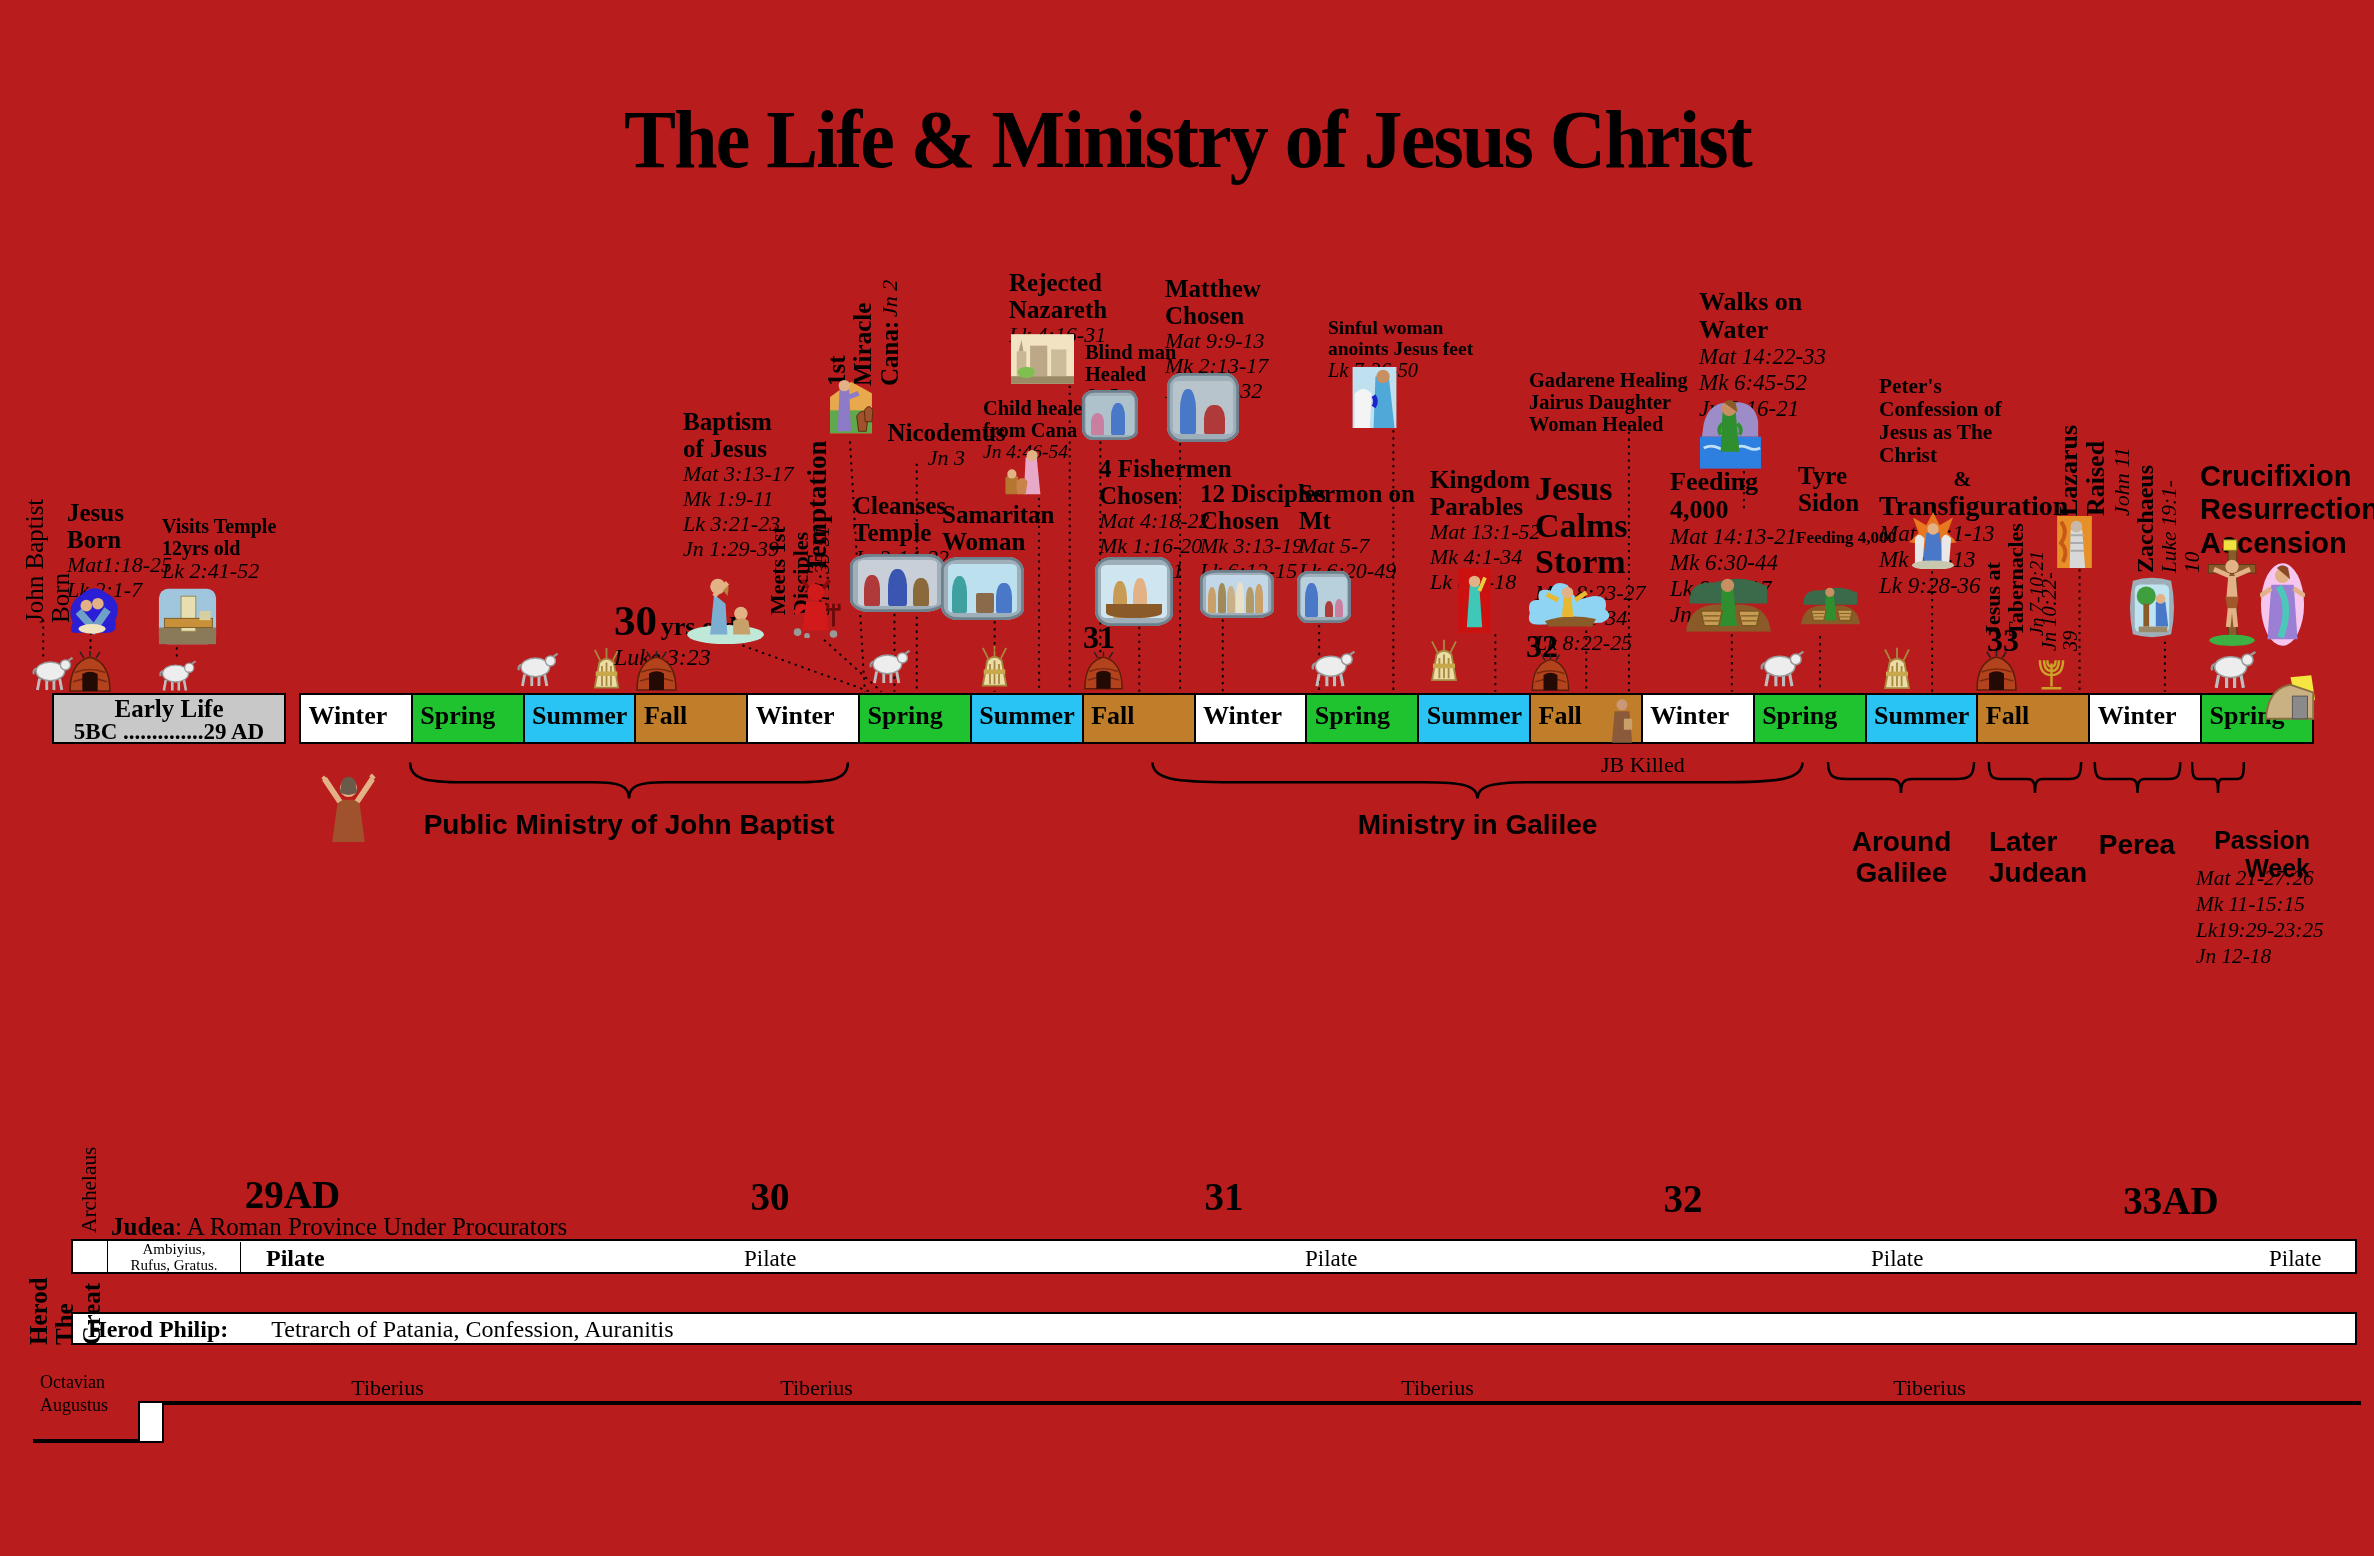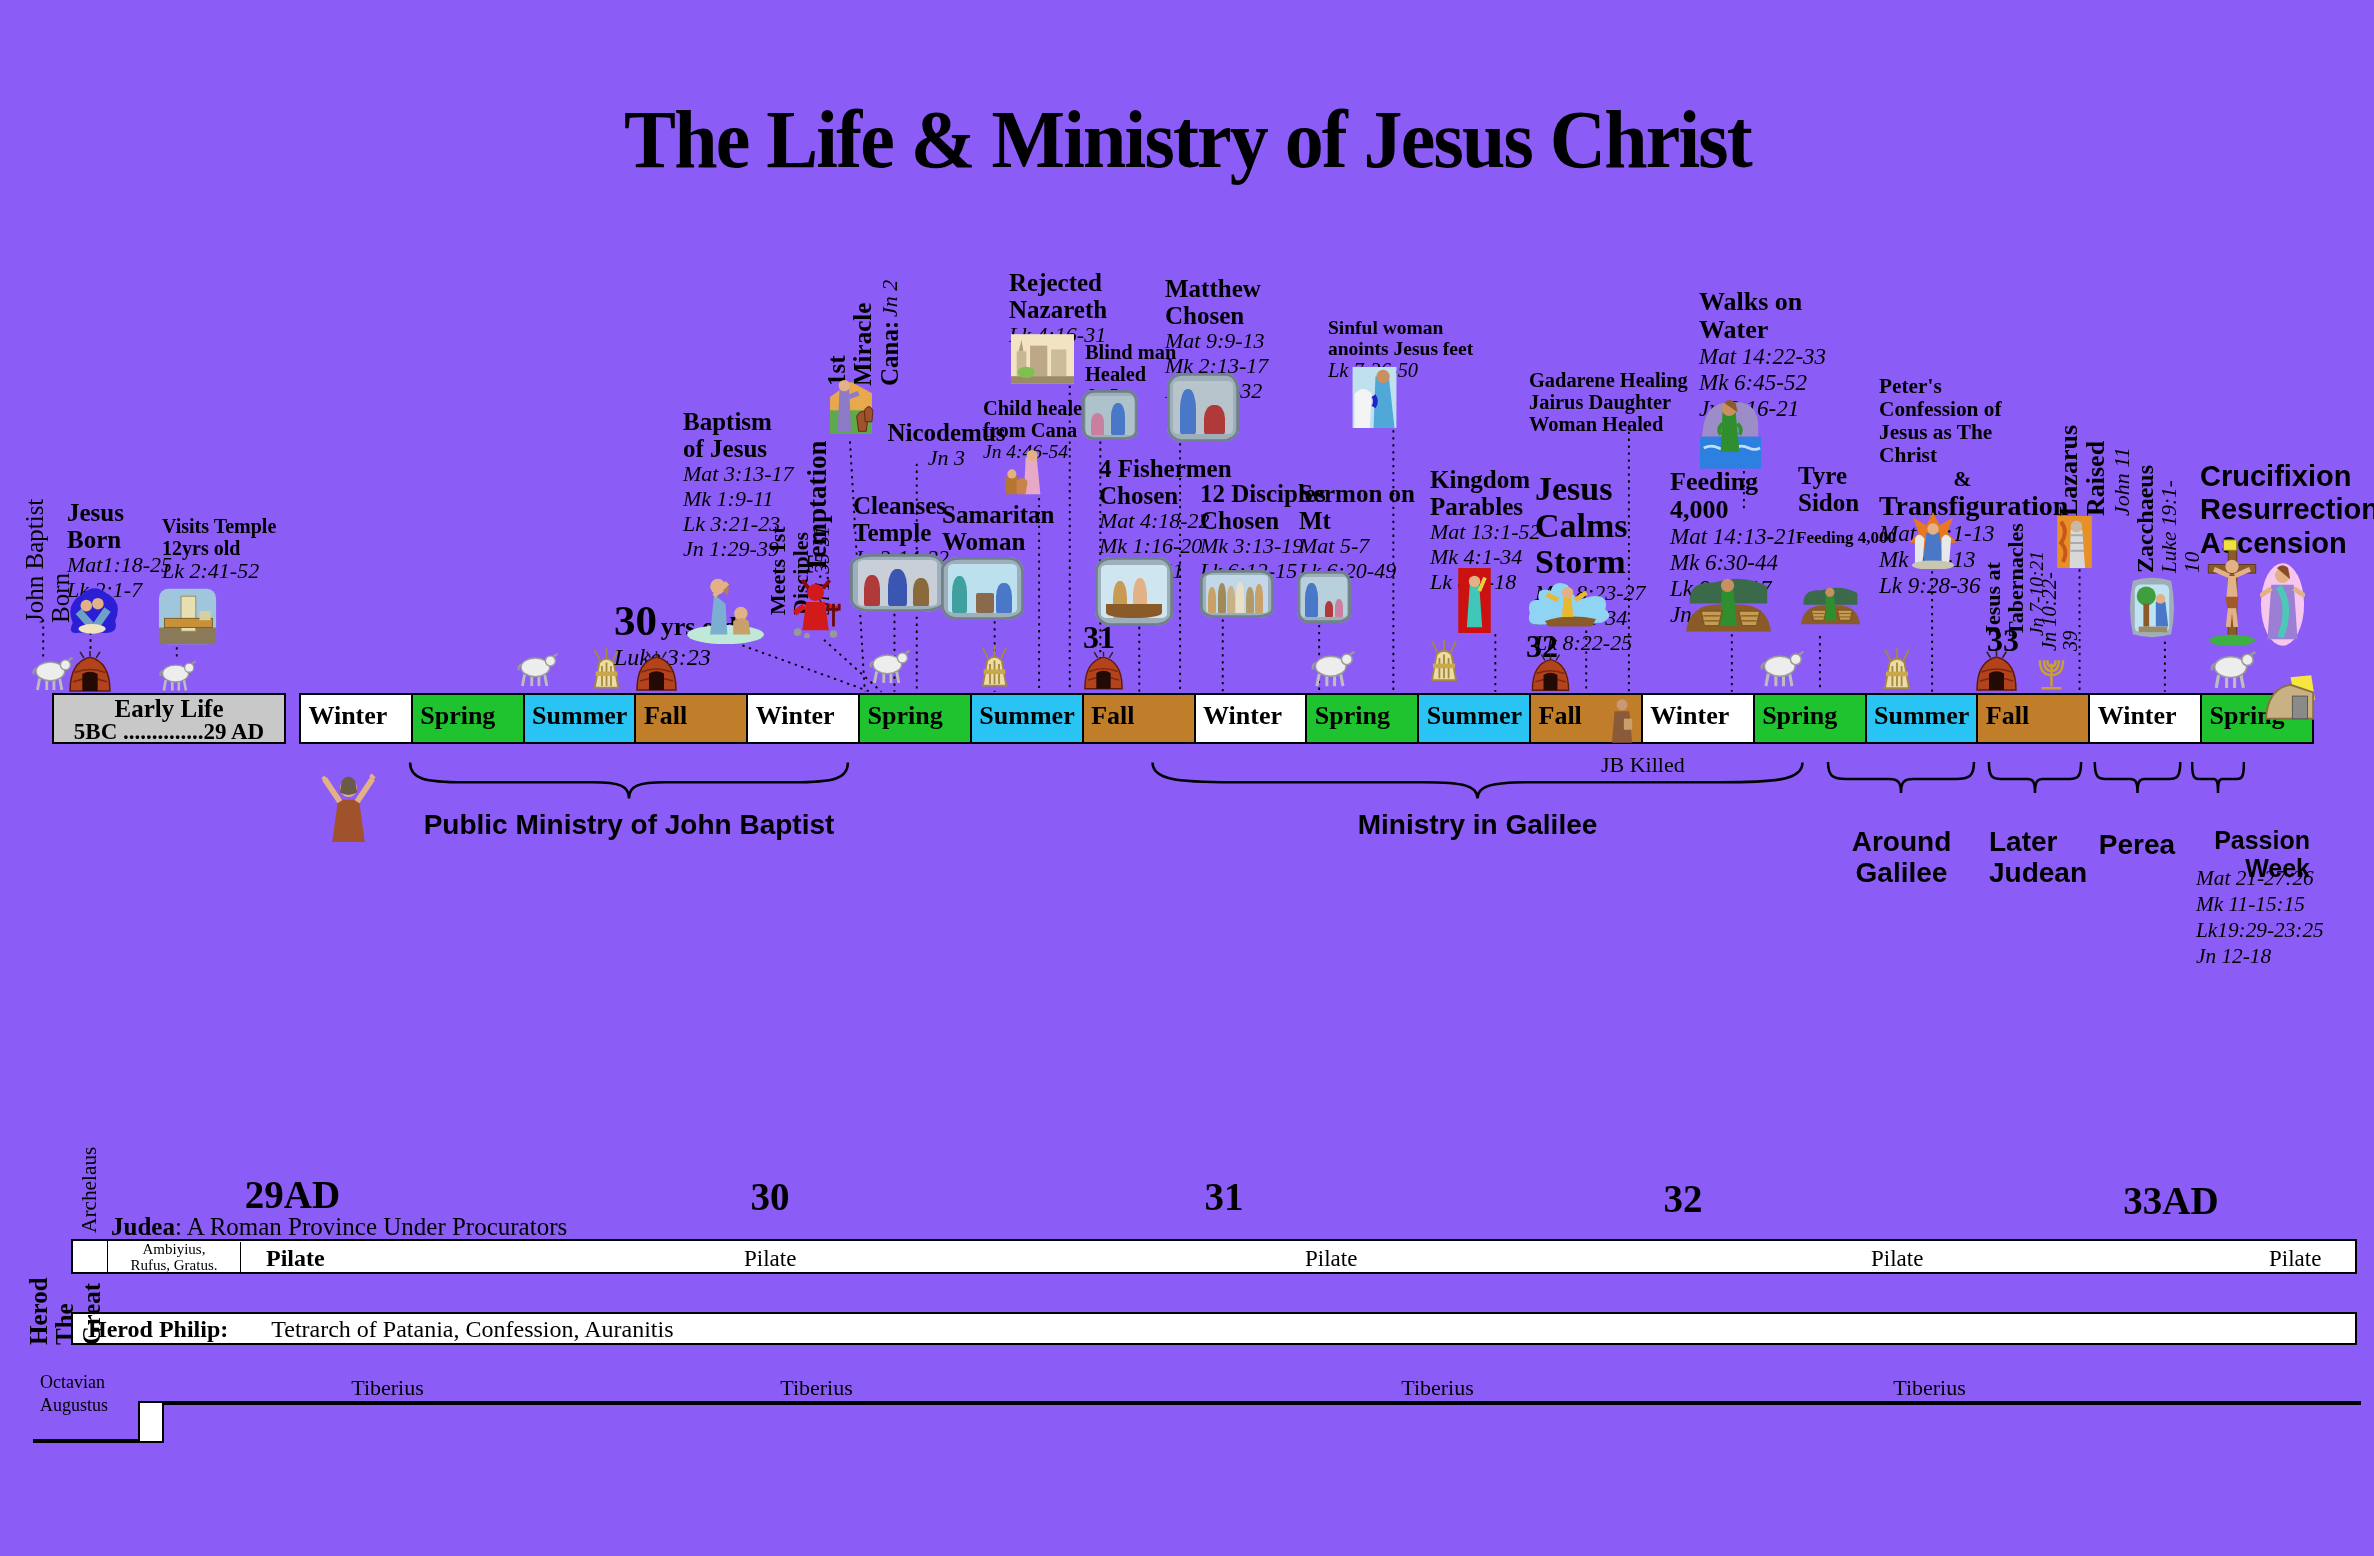--- a/index.html
+++ b/index.html
@@ -1,16 +1,16 @@
 <!DOCTYPE html>
 <html style="font-size:15px"><head>
 <meta charset="utf-8">
 <style>
   html,body{margin:0;padding:0;background:#fff}
-  #canvas{position:relative;width:2375px;height:1556px;background:#8b5cf6;overflow:hidden;
+  #canvas{position:relative;width:2375px;height:1556px;background:#b91c1c;overflow:hidden;
           font-family:"Liberation Serif",serif;color:#000}
   .abs{position:absolute}
   .b{font-weight:bold}
   .i{font-style:italic}
   .pre{white-space:pre-line}
   .ctr{text-align:center}
   #title{left:0;top:93px;width:2375px;text-align:center;font-size:82px;font-weight:bold;
          letter-spacing:-1.9px;transform:scaleX(.95)}
   
   .ev{position:absolute;line-height:1.1}

